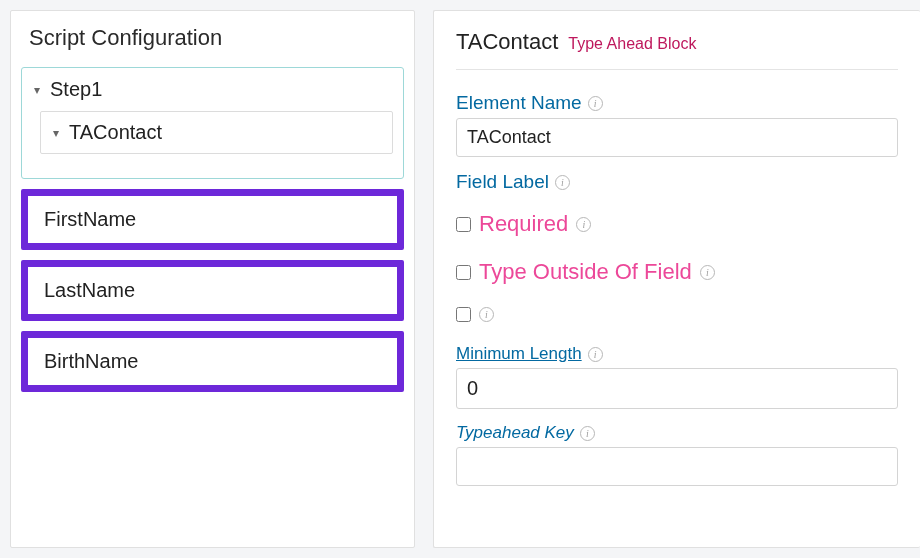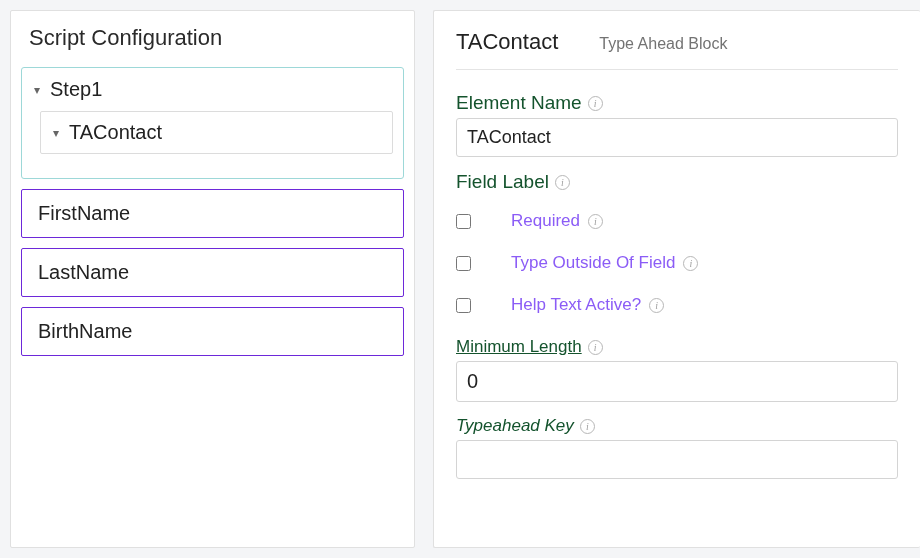--- a/index.html
+++ b/index.html
@@ -10,37 +10,37 @@
   .left-panel { width: 405px; background: #fff; border: 1px solid #e0e0e0; border-radius: 2px; }
   .panel-title { font-size: 22px; font-weight: 400; color: #2a2a2a; padding: 14px 18px 16px; }
   .tree-wrap { padding: 0 10px 18px; }
   .tree-item { background: #fff; border: 1px solid #dcdcdc; border-radius: 3px; margin-bottom: 10px; }
   .tree-item.selected-group { border: 1px solid #9dd8d8; }
   .tree-row { display: flex; align-items: center; padding: 10px 12px; font-size: 20px; color: #222; cursor: pointer; }
   .tree-row .caret { width: 16px; font-size: 12px; color: #666; display: inline-block; }
   .tree-children { padding: 0 10px 18px 18px; }
   .tree-child { background: #fff; border: 1px solid #dcdcdc; border-radius: 2px; padding: 9px 12px; font-size: 20px; color: #222; margin-bottom: 6px; cursor: pointer; display: flex; align-items: center; }
   .tree-child .caret { width: 16px; font-size: 12px; color: #666; display: inline-block; }
-  .tree-leaf { background: #fff; border: 1px solid #6d28d9; border-radius: 2px; padding: 12px 16px; font-size: 20px; color: #222; margin-bottom: 10px; cursor: pointer; }
+  .tree-leaf { background: #fff; border: 7px solid #6d28d9; border-radius: 2px; padding: 12px 16px; font-size: 20px; color: #222; margin-bottom: 10px; cursor: pointer; }
 
   
   .right-panel { flex: 1; background: #fff; border: 1px solid #e0e0e0; border-radius: 2px; border-right: none; padding: 18px 22px 0; overflow: hidden; }
   .rp-header { display: flex; align-items: baseline; gap: 10px; border-bottom: 1px solid #e4e4e4; padding-bottom: 14px; margin-bottom: 22px; }
   .rp-title { font-size: 22px; font-weight: 400; color: #222; }
-  .rp-subtitle { font-size: 16px; color: #737373; margin-left: 31px; }
+  .rp-subtitle { font-size: 16px; color: #be185d; }
 
   .field-block { margin-bottom: 14px; }
   .field-label-row { display: flex; align-items: center; gap: 6px; margin-bottom: 4px; }
-  .field-label { font-size: 19px; color: #14532d; }
+  .field-label { font-size: 19px; color: #0369a1; }
   .info-ico { width: 15px; height: 15px; border: 1px solid #b7b7b7; border-radius: 50%; display: inline-flex; align-items: center; justify-content: center; font-size: 10px; color: #a0a0a0; font-style: italic; cursor: default; font-family: Georgia, serif; }
   .text-input { width: 100%; border: 1px solid #d4d4d4; border-radius: 3px; padding: 8px 10px; font-size: 18px; color: #222; background: #fff; }
 
   .check-row { display: flex; align-items: center; gap: 8px; margin-bottom: 22px; }
   .checkbox { width: 15px; height: 15px; accent-color: #555; }
-  .check-label { font-size: 17px; color: #8b5cf6; margin-left: 32px; }
+  .check-label { font-size: 22px; color: #ec4899; }
 
 </style>
 </head>
 <body>
 
 <div class="app">
 
   <div class="left-panel">
     <div class="panel-title">Script Configuration</div>
     <div class="tree-wrap">
@@ -99,21 +99,20 @@
     </div>
 
     <div class="check-row">
       <input type="checkbox" class="checkbox" style="">
       <span class="check-label">Type Outside Of Field</span>
       <span class="info-ico">i</span>
     </div>
 
     <div class="check-row">
       <input type="checkbox" class="checkbox" style="">
-      <span class="check-label">Help Text Active?</span>
       <span class="info-ico">i</span>
     </div>
 
     <div class="field-block">
       <div class="field-label-row">
         <span class="field-label" style="font-size:17px;text-decoration:underline;">Minimum Length</span>
         <span class="info-ico">i</span>
       </div>
       <input class="text-input" type="text" style="font-size: 20px;" value="0">
     </div>

